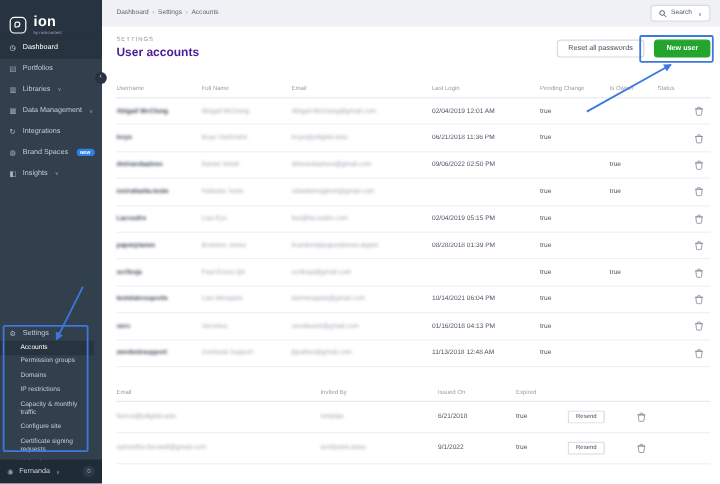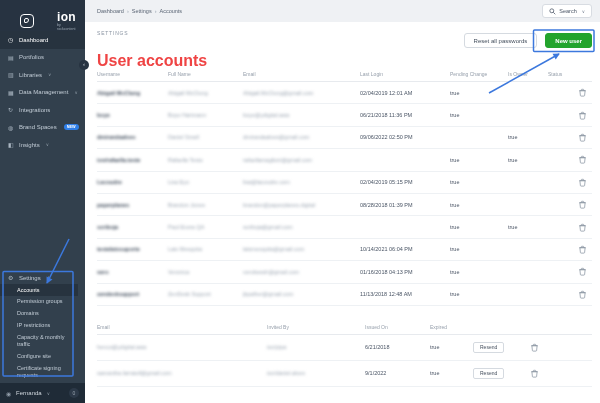--- a/index.html
+++ b/index.html
@@ -1,20 +1,20 @@
 <!DOCTYPE html>
 <html><head>
 <meta charset="utf-8">
 <style>
 *{margin:0;padding:0;box-sizing:border-box}
 html,body{width:600px;height:403px;overflow:hidden;background:#fff;
   font-family:"Liberation Sans",sans-serif;position:relative}
 
 .sidebar{position:absolute;left:0;top:0;width:85px;height:403px;background:#32404d;z-index:2}
-.logo-area{height:42px;background:#273341;display:flex;align-items:center;padding:0 20px;gap:23px}
+.logo-area{height:42px;background:#273341;display:flex;align-items:center;padding:0 8px;gap:6px}
 .logo-mark{width:14px;height:14px;border:1.6px solid #fff;border-radius:4px;position:relative;flex:none}
 .logo-mark .logo-inner{position:absolute;left:3px;top:3px;width:5px;height:5px;border:1.2px solid #fff;border-radius:2px 2px 3px 1px}
 .logo-text{line-height:1}
 .logo-name{color:#fff;font-size:12px;font-weight:bold;letter-spacing:.3px}
 .logo-sub{color:#9aa6b2;font-size:3.6px;margin-top:1.5px}
 .collapse-toggle{position:absolute;left:79px;top:60px;width:10px;height:10px;border-radius:50%;
   background:#273341;color:#cfd6dd;font-size:6px;line-height:9px;text-align:center;z-index:5}
 .nav{position:absolute;top:31px;left:0;right:0}
 .nav-item{display:flex;align-items:center;gap:4px;height:17.5px;padding:0 8px;color:#c2ccd6;font-size:6px;white-space:nowrap}
 .nav-item.active{background:#27333f;color:#fff}
@@ -35,21 +35,21 @@
 .topbar{position:absolute;left:85px;top:0;right:0;height:22px;background:#eff1f4;z-index:1}
 .breadcrumb{position:absolute;left:12px;top:0;line-height:22px;font-size:5.5px;color:#5b6675}
 .breadcrumb .sep{color:#9aa4b0;margin:0 3px}
 .search-btn{position:absolute;right:8px;top:4px;height:14px;background:#fff;border:1px solid #d8dce2;border-radius:3px;
   display:flex;align-items:center;gap:3px;padding:0 6px;font-size:5.5px;color:#4a5565}
 .search-btn .chev{color:#7a8594}
 
 .main{position:absolute;left:85px;top:22px;right:0;bottom:0;background:#fff;padding:0 8px 0 12px}
 .page-head{position:relative;height:38px;margin-top:6px}
 .eyebrow{font-size:5px;letter-spacing:.8px;color:#8a94a2;padding-top:2px}
-.page-title{font-size:16px;font-weight:bold;color:#ef4444;margin-top:16px}
+.page-title{font-size:10px;font-weight:bold;color:#4c1d95;margin-top:3px}
 .head-buttons{position:absolute;right:0;top:5px;display:flex;gap:8px}
 .btn{height:15px;border-radius:3px;font-size:6px;display:flex;align-items:center;padding:0 9px;white-space:nowrap}
 .btn-secondary{background:#fff;border:1px solid #d5dae0;color:#444f5d}
 .btn-primary{background:#23a42c;border:1px solid #23a42c;color:#fff;font-weight:bold}
 
 .ugrid{display:grid;grid-template-columns:71px 75px 117px 90px 58px 40px 30px 1fr;align-items:center}
 .thead{height:16px;border-bottom:1px solid #e7eaee;color:#97a0ac;font-size:5px}
 .trow{height:22.4px;border-bottom:1px solid #eef1f4;font-size:5.5px;color:#4a5565}
 .cell{overflow:hidden;white-space:nowrap;padding-right:4px}
 .cell.username{color:#3a4656;font-weight:bold}

